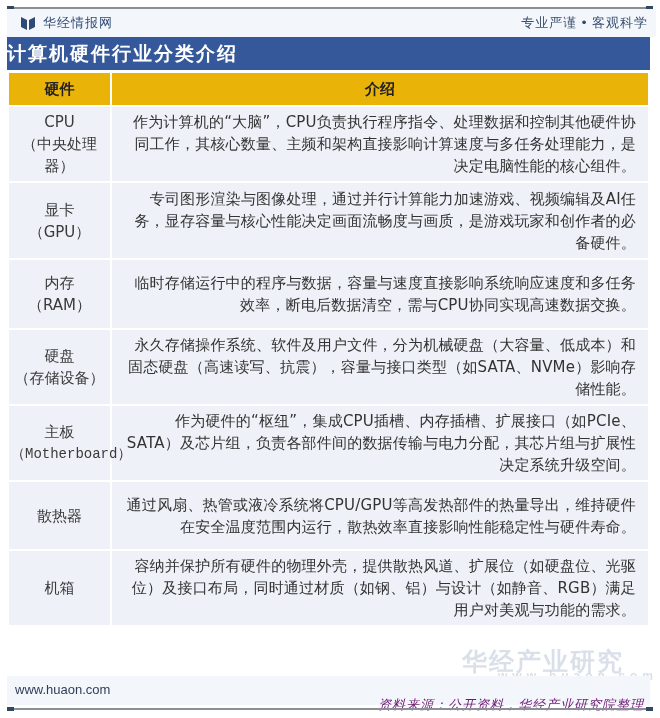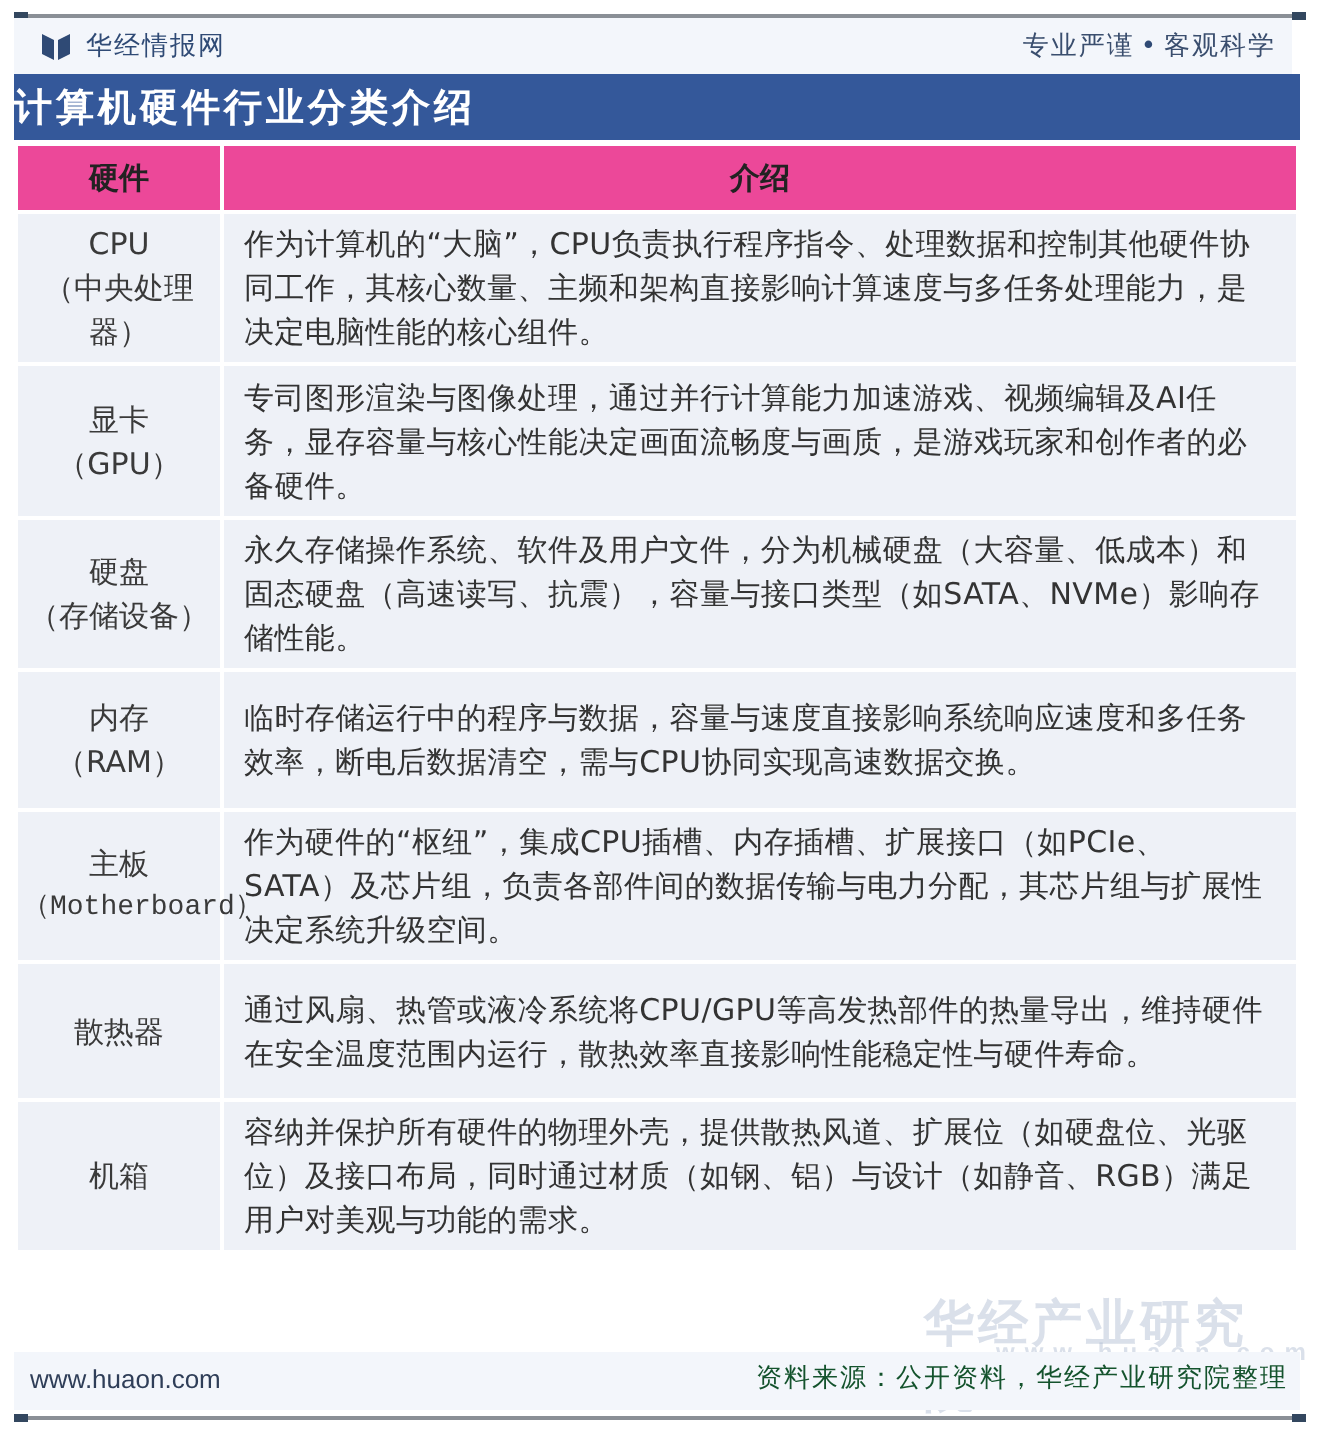--- a/index.html
+++ b/index.html
@@ -3,52 +3,52 @@
 <meta charset="utf-8">
 <style>
   html, body { margin: 0; padding: 0; }
   body {
     width: 660px; height: 718px; background: #ffffff; position: relative; overflow: hidden;
     font-family: "DejaVu Sans", "Liberation Sans", sans-serif; color: #333;
   }
   .topline { position: absolute; left: 7px; right: 7px; top: 7px; height: 2px; background: #8a8f96; }
   .topline .cap-l { position: absolute; left: 0; top: -1px; width: 7px; height: 4px; background: #33475f; }
   .topline .cap-r { position: absolute; right: 0; top: -1px; width: 7px; height: 4px; background: #33475f; }
-  .header { position: absolute; left: 7px; right: 14px; top: 9px; height: 28px; background: #f3f6fb; }
+  .header { position: absolute; left: 7px; right: 4px; top: 9px; height: 28px; background: #f3f6fb; }
   .brand { position: absolute; left: 14px; top: 5px; display: flex; align-items: center; gap: 8px; }
   .logo { width: 14px; height: 13px; position: relative; }
   .logo svg { display: block; }
   .brand-name { font-size: 13px; color: #2f4a75; letter-spacing: 1px; }
   .slogan { position: absolute; right: 8px; top: 5px; font-size: 13px; color: #3a4e6e; letter-spacing: 1px; }
   .slogan .dot { color: #2f4a75; margin: 0 3px; }
   .title-bar {
     position: absolute; left: 7px; right: 10px; top: 37px; height: 33px;
     background: #34589a; display: flex; align-items: center; 
   }
   .title-bar span { color: #ffffff; font-size: 19px; font-weight: bold; letter-spacing: 2px; }
   table.grid {
     position: absolute; left: 7px; top: 71px; width: 643px; border-collapse: collapse;
     table-layout: fixed;
   }
   table.grid col.c1 { width: 103px; }
   table.grid th, table.grid td { border: 2px solid #ffffff; }
   table.grid th {
-    height: 30px; font-size: 15px; font-weight: bold; color: #222; background: #ec4899;
+    height: 30px; font-size: 15px; font-weight: bold; color: #222; background: #eab308;
   }
-  table.grid td { background: #eef1f7; color: #333; }
+  table.grid td { background: #eef1f7; color: #333; text-align: right; }
   table.grid td.name {
     text-align: center; font-size: 15px; line-height: 22px; color: #3a3a3a; padding: 0 2px;
   }
   table.grid td.desc {
     font-size: 15px; line-height: 22px; padding: 4px 12px 4px 10px; color: #333;
     letter-spacing: 0.2px;
   }
   .footer { position: absolute; left: 7px; right: 10px; top: 676px; height: 29px; background: #f3f6fb; }
   .footer .site { position: absolute; left: 8px; top: 6px; font-size: 13px; color: #2f3e58; font-family: "Liberation Sans", sans-serif; }
-  .footer .source { position: absolute; right: 6px; top: 4px; font-size: 13px; color: #14532d; letter-spacing: 1px; }
+  .footer .source { position: absolute; right: 6px; top: 20px; font-size: 13px; color: #701a75; letter-spacing: 1px; font-style: italic; }
   .bottomline { position: absolute; left: 7px; right: 7px; top: 708px; height: 2px; background: #8a8f96; }
   .bottomline .cap-l { position: absolute; left: 0; top: -1px; width: 7px; height: 4px; background: #33475f; }
   .bottomline .cap-r { position: absolute; right: 0; top: -1px; width: 7px; height: 4px; background: #33475f; }
   .watermark {
     position: absolute; left: 440px; top: 645px; width: 210px; height: 40px; pointer-events: none;
     color: rgba(150,165,195,0.35); font-weight: bold;
   }
   .watermark .wm-cn { font-size: 25px; letter-spacing: 2px; position: absolute; left: 22px; top: 0; }
   .watermark .wm-en { font-size: 12px; letter-spacing: 5px; position: absolute; left: 58px; top: 24px; font-family: "Liberation Sans", sans-serif; }
 </style>
@@ -98,33 +98,33 @@
       </td>
       <td class="desc">作为计算机的“大脑”，CPU负责执行程序指令、处理数据和控制其他硬件协同工作，其核心数量、主频和架构直接影响计算速度与多任务处理能力，是决定电脑性能的核心组件。</td>
     </tr>
     <tr style="height:77px">
       <td class="name">
         <div>显卡</div>
         <div>（GPU）</div>
       </td>
       <td class="desc">专司图形渲染与图像处理，通过并行计算能力加速游戏、视频编辑及AI任务，显存容量与核心性能决定画面流畅度与画质，是游戏玩家和创作者的必备硬件。</td>
     </tr>
+    <tr style="height:70px">
+      <td class="name">
+        <div>内存</div>
+        <div>（RAM）</div>
+      </td>
+      <td class="desc">临时存储运行中的程序与数据，容量与速度直接影响系统响应速度和多任务效率，断电后数据清空，需与CPU协同实现高速数据交换。</td>
+    </tr>
     <tr style="height:75px">
       <td class="name">
         <div>硬盘</div>
         <div>（存储设备）</div>
       </td>
       <td class="desc">永久存储操作系统、软件及用户文件，分为机械硬盘（大容量、低成本）和固态硬盘（高速读写、抗震），容量与接口类型（如SATA、NVMe）影响存储性能。</td>
-    </tr>
-    <tr style="height:70px">
-      <td class="name">
-        <div>内存</div>
-        <div>（RAM）</div>
-      </td>
-      <td class="desc">临时存储运行中的程序与数据，容量与速度直接影响系统响应速度和多任务效率，断电后数据清空，需与CPU协同实现高速数据交换。</td>
     </tr>
     <tr style="height:72px">
       <td class="name">
         <div>主板</div>
         <div style="font-family:'Liberation Mono', monospace; font-size:14px;">（Motherboard）</div>
       </td>
       <td class="desc">作为硬件的“枢纽”，集成CPU插槽、内存插槽、扩展接口（如PCIe、SATA）及芯片组，负责各部件间的数据传输与电力分配，其芯片组与扩展性决定系统升级空间。</td>
     </tr>
     <tr style="height:69px">
       <td class="name">

